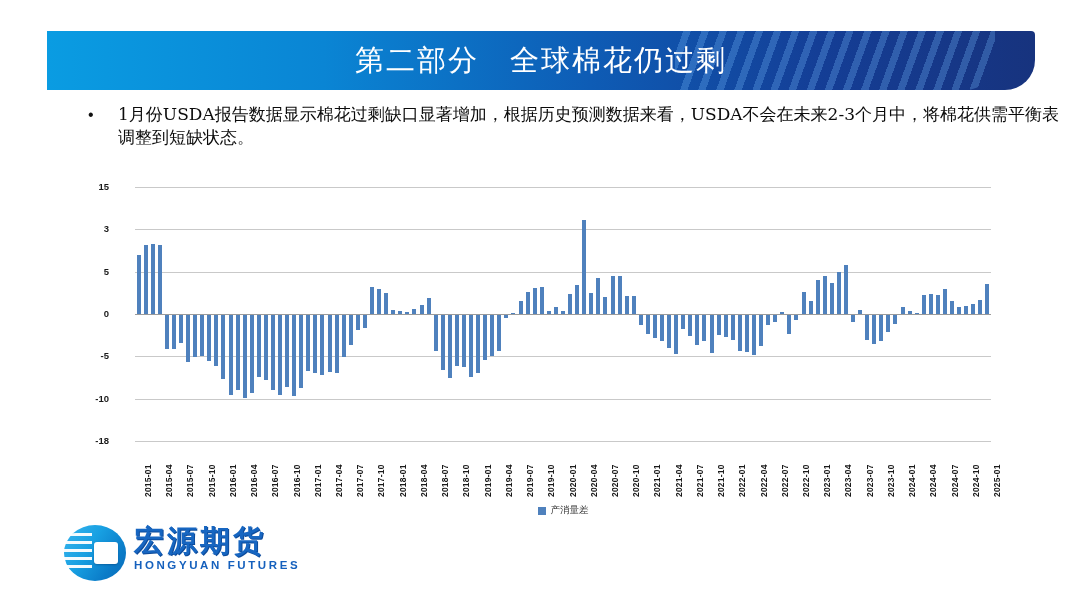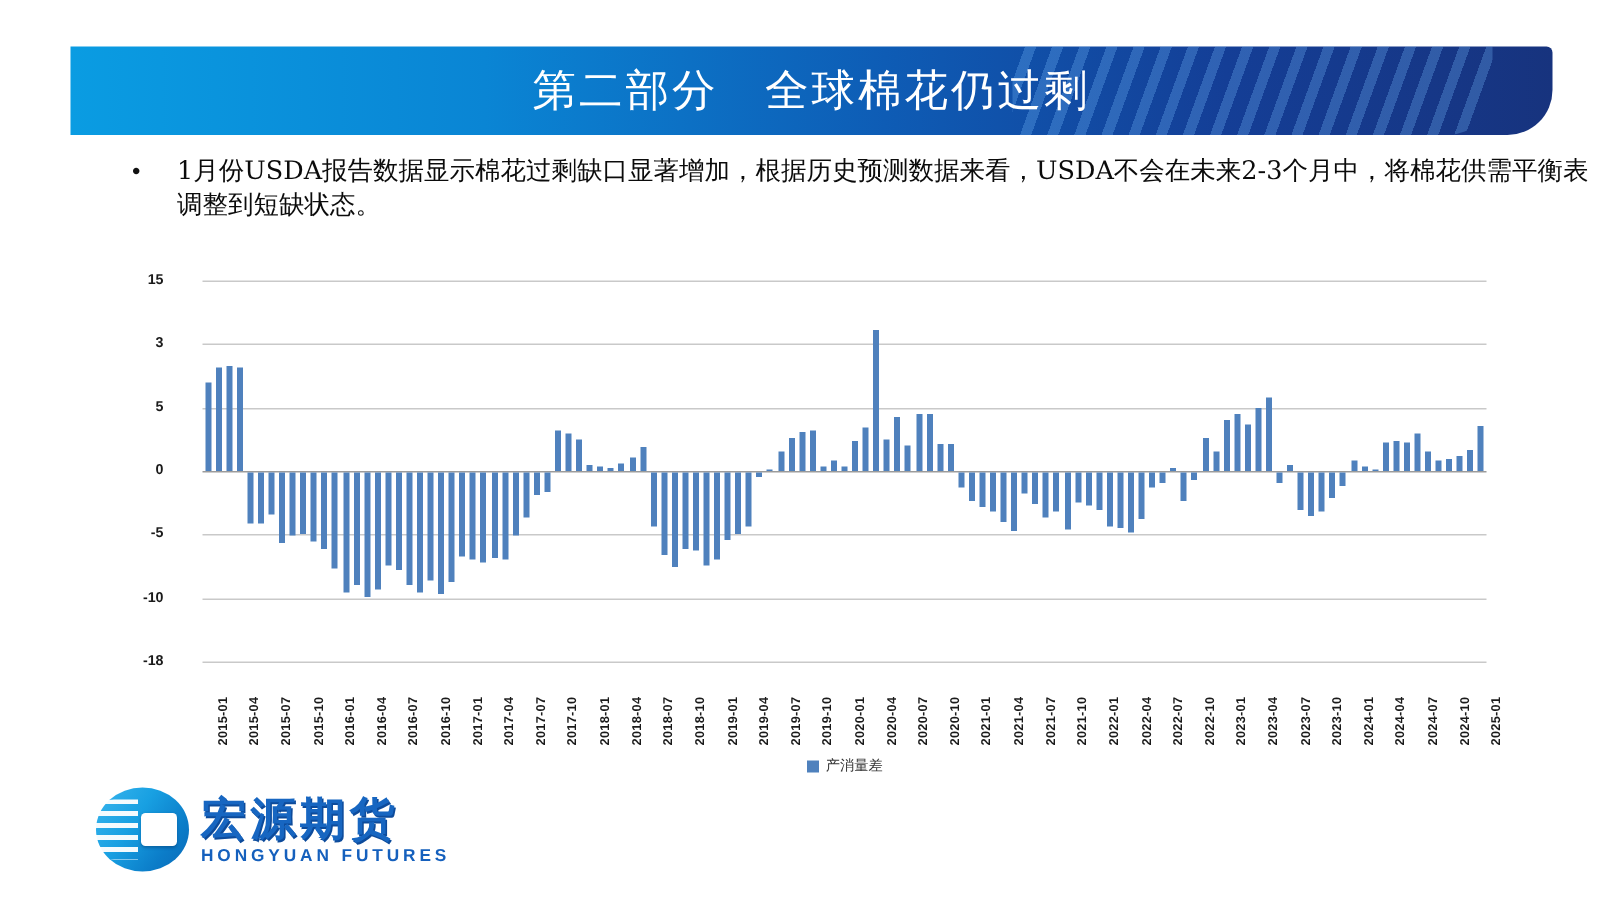--- a/index.html
+++ b/index.html
@@ -34,21 +34,21 @@
   .xtick{position:absolute;top:54px;transform:rotate(-90deg);transform-origin:left top;
          white-space:nowrap;font-size:8.5px;font-weight:600;color:#1a1a1a;letter-spacing:0.2px;}
 
   
   .legend{position:absolute;left:135px;top:504px;width:856px;display:flex;justify-content:center;
           align-items:center;gap:5px;}
   .legend-swatch{width:8px;height:8px;}
   .legend-label{font-size:9.5px;color:#333;}
 
   
-  .logo{position:absolute;left:58px;top:523px;display:flex;align-items:center;}
+  .logo{position:absolute;left:58px;top:523px;display:flex;align-items:flex-start;}
   .logo-globe{position:relative;width:68px;height:60px;}
   .globe-body{position:absolute;left:6px;top:2px;width:62px;height:56px;border-radius:50%;
           background:linear-gradient(125deg,#3ab6ee 0%,#18a0e2 40%,#0b7cc8 75%,#0a6ab8 100%);}
   .globe-stripes{position:absolute;left:0;top:10px;width:34px;height:40px;
           background:repeating-linear-gradient(to bottom,#ffffff 0 3px,rgba(255,255,255,0) 3px 8px);
           border-top-left-radius:18px;border-bottom-left-radius:18px;opacity:.95;}
   .globe-square{position:absolute;left:36px;top:19px;width:24px;height:22px;background:#ffffff;
           border-radius:3px;box-shadow:0 1px 2px rgba(0,40,90,.35);}
   .logo-textcol{margin-left:8px;padding-top:2px;}
   .logo-name{font-size:30px;line-height:32px;font-weight:800;color:#1766c1;

